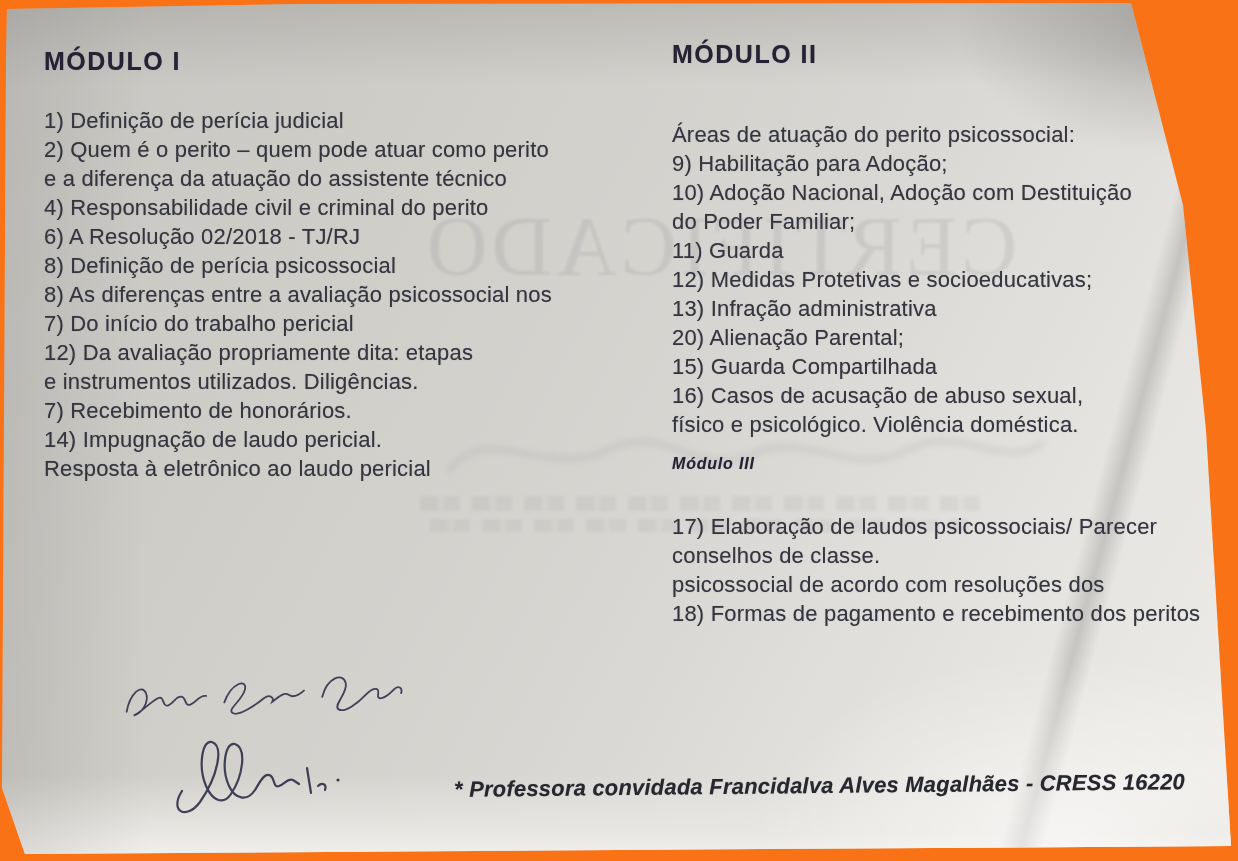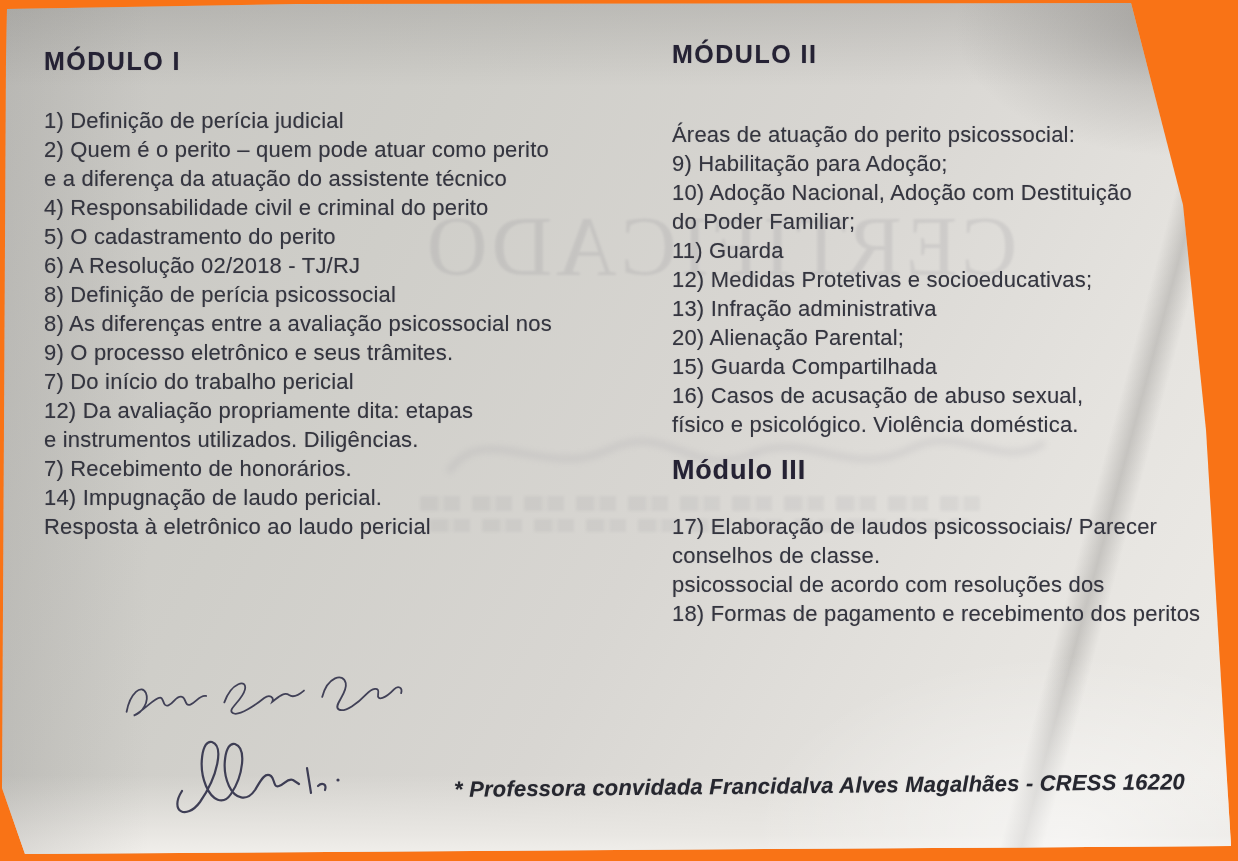--- a/index.html
+++ b/index.html
@@ -15,21 +15,21 @@
       radial-gradient(ellipse 340px 200px at 95% 3%, rgba(128,126,123,0.50), rgba(128,126,123,0) 65%),
       radial-gradient(ellipse 520px 300px at 86% 97%, rgba(255,255,255,0.55), rgba(255,255,255,0) 60%),
       linear-gradient(180deg, rgba(126,125,122,0.28), rgba(126,125,122,0) 10%),
       linear-gradient(90deg, rgba(132,131,128,0.22), rgba(132,131,128,0) 12%),
       linear-gradient(105deg, rgba(0,0,0,0) 83.5%, rgba(114,112,109,0.28) 85%, rgba(0,0,0,0) 86.5%),
       linear-gradient(0deg, #f4f2ee 0%, #e9e7e3 3%, rgba(233,231,227,0) 10%),
       linear-gradient(118deg,#c6c5c1 0%, #cfcec9 30%, #d8d6d2 55%, #e5e3df 78%, #efede9 100%);
   }
   .txt{position:absolute;color:#34353f;text-shadow:0 0 1px rgba(46,47,56,0.35);}
   .heading{font-weight:bold;color:#252234;font-size:25px;letter-spacing:1.5px;}
-  .heading-mixed{font-weight:bold;color:#252234;font-size:27px;letter-spacing:0.8px;}
+  .heading-mixed{font-weight:bold;color:#252234;font-size:16px;letter-spacing:0.8px;font-style:italic;}
   .lines{font-size:22px;line-height:29px;letter-spacing:0.2px;white-space:nowrap;}
   .watermark{
     position:absolute;left:400px;top:198px;width:640px;
     font-family:"Liberation Serif", serif;font-size:84px;letter-spacing:4px;
     color:#6f6d78;opacity:0.13;transform:scaleX(-1);filter:blur(1px);
     text-align:center;white-space:nowrap;pointer-events:none;
   }
   .ghost-script{position:absolute;left:430px;top:408px;opacity:0.15;filter:blur(3px);}
   .ghost-strip{
     position:absolute;height:15px;border-radius:2px;opacity:0.14;filter:blur(1.6px);
@@ -56,25 +56,23 @@
   </svg>
   <div class="ghost-strip" style="left:420px;top:496px;width:560px;"></div>
   <div class="ghost-strip" style="left:430px;top:519px;width:540px;height:13px;"></div>
 
   <div class="txt heading" style="left:44px;top:47px;">MÓDULO I</div>
   <div class="txt lines" style="left:44px;top:106px;">
     <div>1) Definição de perícia judicial</div>
     <div>2) Quem é o perito – quem pode atuar como perito</div>
     <div>e a diferença da atuação do assistente técnico</div>
     <div>4) Responsabilidade civil e criminal do perito</div>
-    <div>5) O cadastramento do perito</div>
     <div>6) A Resolução 02/2018 - TJ/RJ</div>
     <div>8) Definição de perícia psicossocial</div>
     <div>8) As diferenças entre a avaliação psicossocial nos</div>
-    <div>9) O processo eletrônico e seus trâmites.</div>
     <div>7) Do início do trabalho pericial</div>
     <div>12) Da avaliação propriamente dita: etapas</div>
     <div>e instrumentos utilizados. Diligências.</div>
     <div>7) Recebimento de honorários.</div>
     <div>14) Impugnação de laudo pericial.</div>
     <div>Resposta à eletrônico ao laudo pericial</div>
   </div>
 
   <div class="txt heading" style="left:672px;top:40px;text-align:center;">MÓDULO II</div>
   <div class="txt lines" style="left:672px;top:99px;margin-top:21px;">

